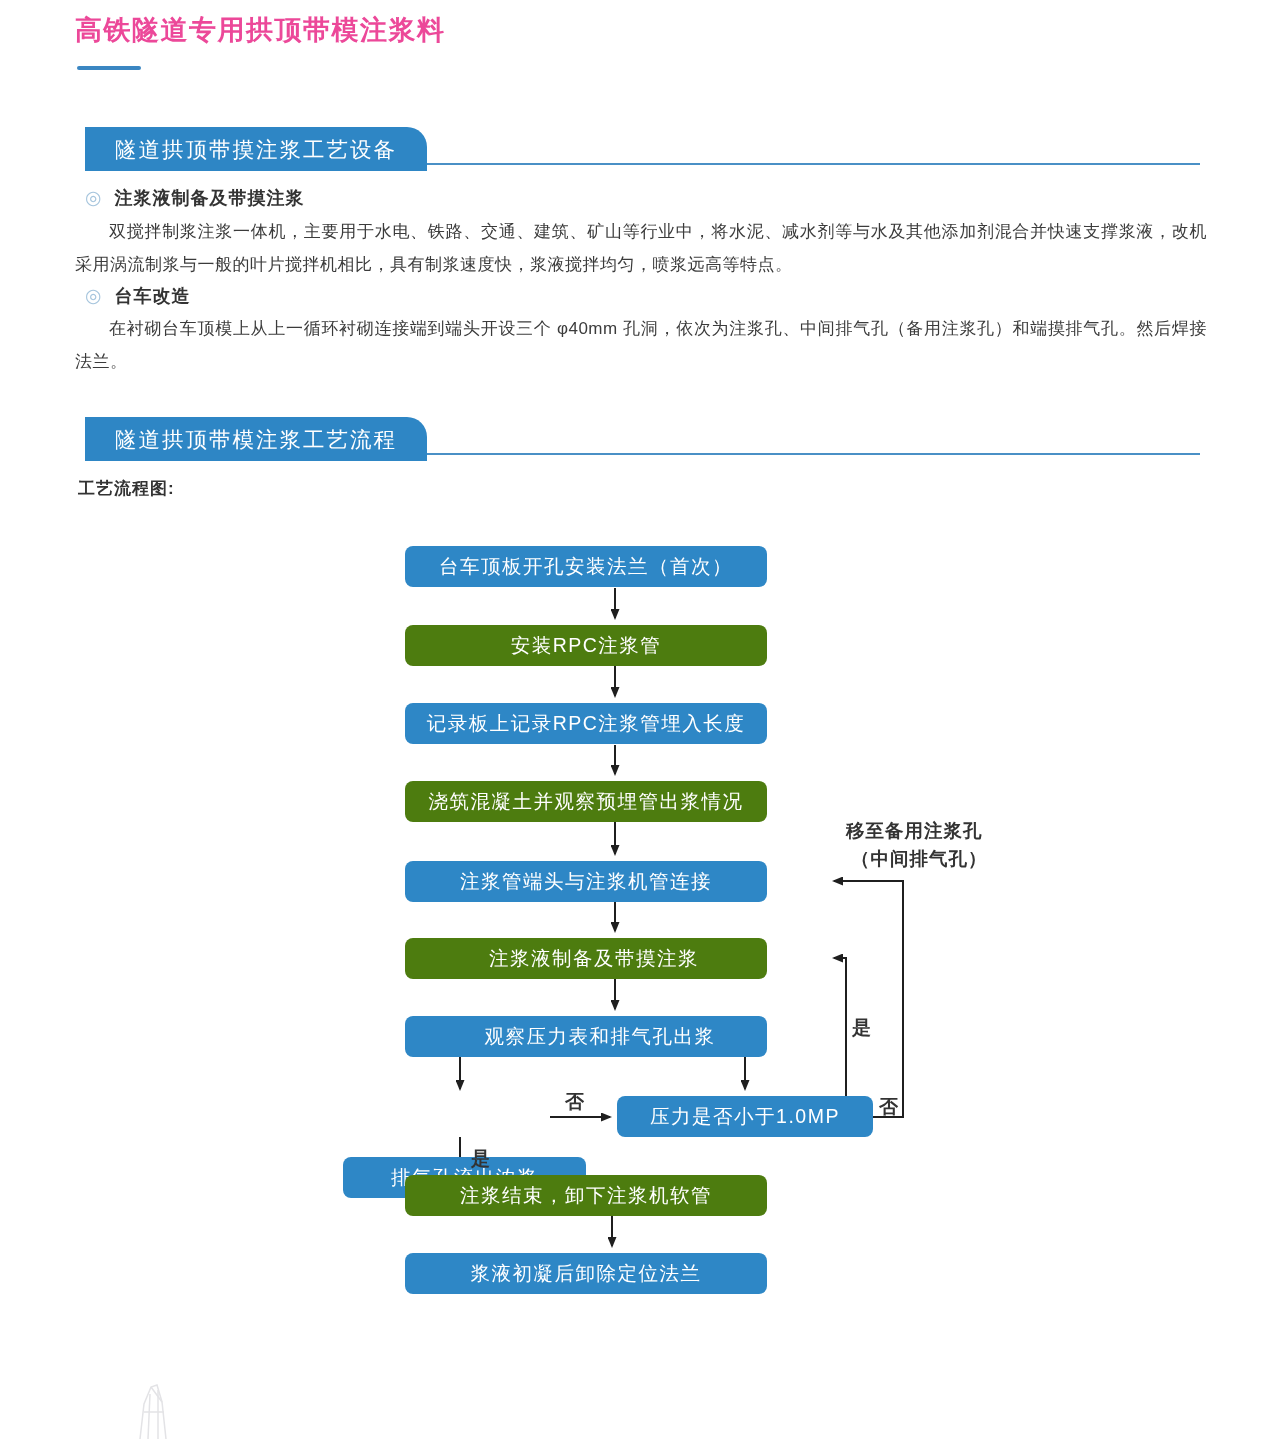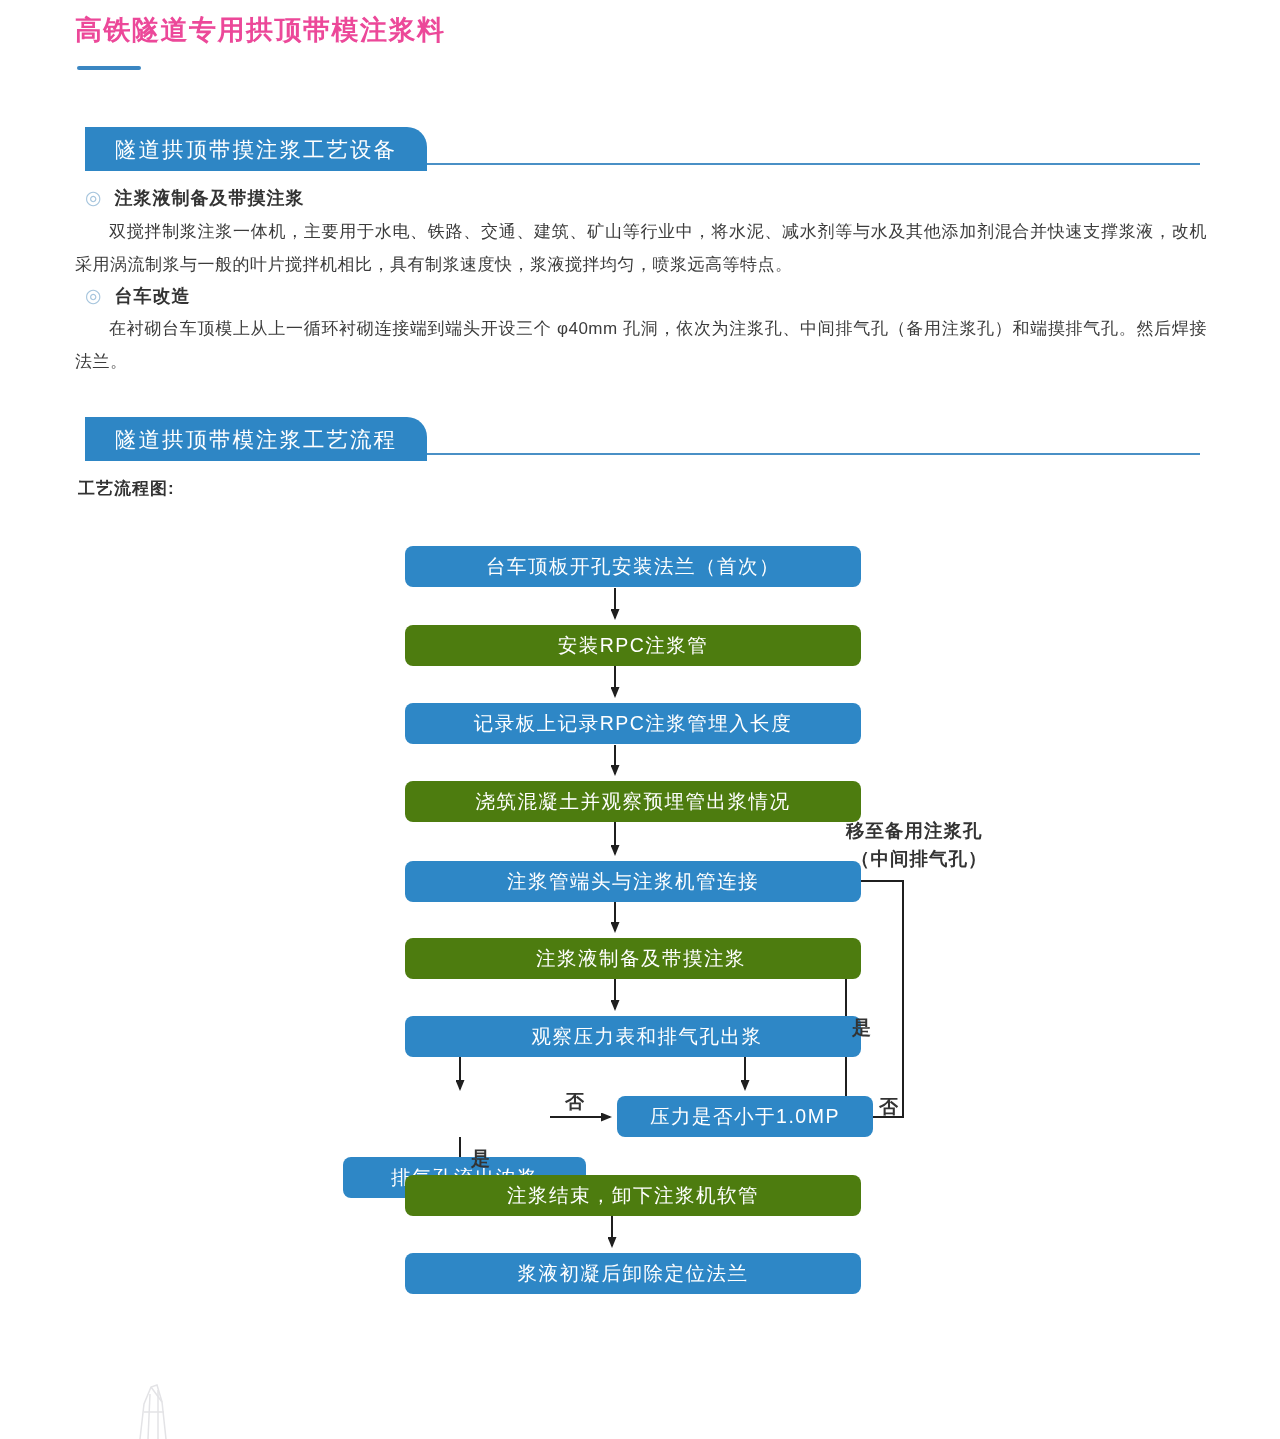--- a/index.html
+++ b/index.html
@@ -90,21 +90,21 @@
     border-radius: 8px;
     display: flex;
     align-items: center;
     justify-content: center;
     color: #ffffff;
     font-size: 19.5px;
     letter-spacing: 1.5px;
   }
   .node-blue { background: #2e87c6; }
   .node-gray { background: #4d7c0f; }
-  .node-main { left: 405px; width: 456px; }
+  .node-main { left: 405px; width: 362px; }
   .connector-svg {
     position: absolute;
     left: 0; top: 0;
     width: 1280px; height: 1439px;
     pointer-events: none;
   }
   .decision-label {
     position: absolute;
     font-size: 19px;
     font-weight: bold;

